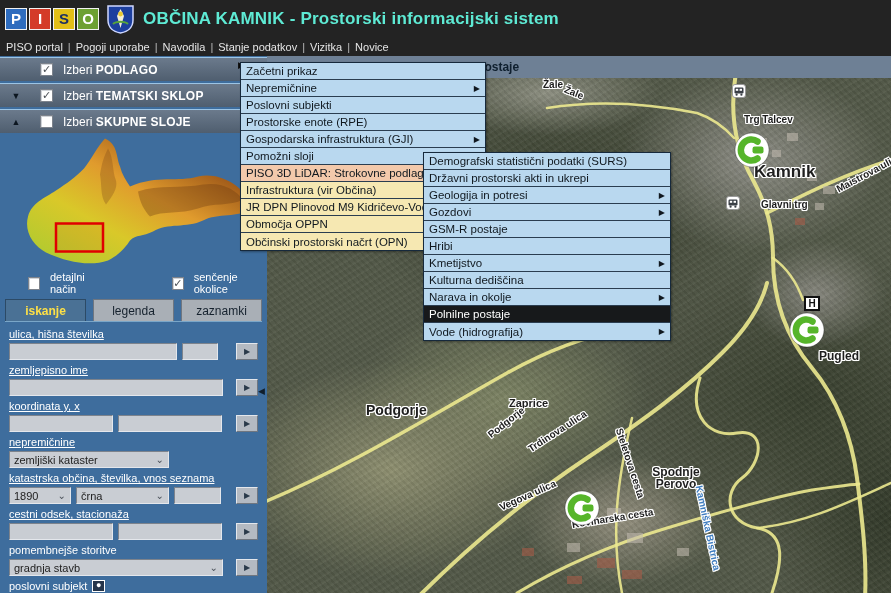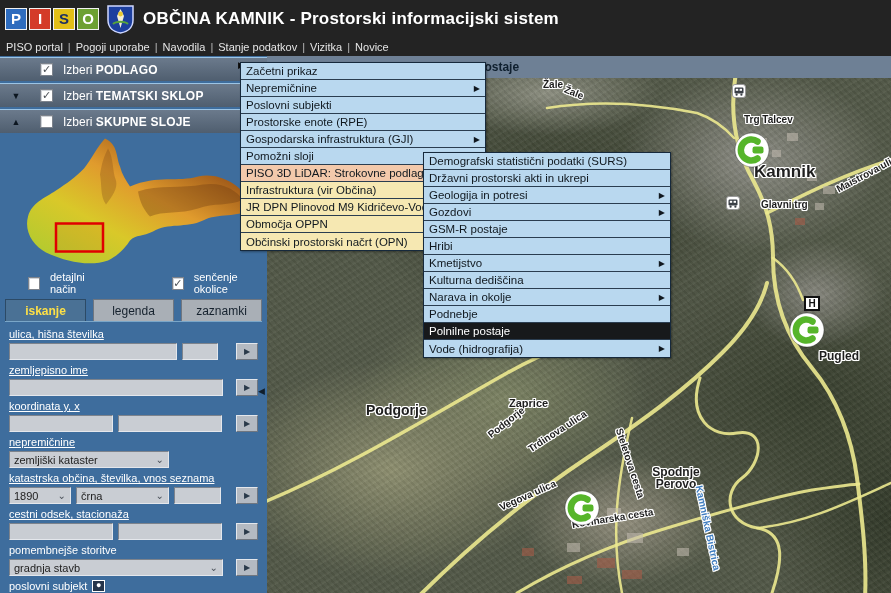--- a/index.html
+++ b/index.html
@@ -7,21 +7,21 @@
   body { font-family:"Liberation Sans", sans-serif; }
   .app { position:relative; width:891px; height:593px; overflow:hidden; background:#232323; }
 
   
   .hdr { position:absolute; left:0; top:0; width:891px; height:37px; background:#232323; display:flex; align-items:center; }
   .logo { display:flex; gap:2px; margin-left:5px; }
   .tile { width:22px; height:22px; border:1px solid #f2f2f2; display:flex; align-items:center; justify-content:center;
           font-weight:bold; font-size:15px; color:#fff; }
   .tile.t0{background:#2e6cbe;} .tile.t1{background:#d43b28;} .tile.t2{background:#e3bf17; color:#1d2f63;} .tile.t3{background:#6da032;}
   .crest { margin-left:8px; }
-  .title { color:#ffffff; font-size:17px; font-weight:bold; margin-left:9px; letter-spacing:0.2px; }
+  .title { color:#5eead4; font-size:17px; font-weight:bold; margin-left:9px; letter-spacing:0.2px; }
 
   .navbar { position:absolute; left:0; top:37px; width:891px; height:19px; background:#232323; color:#e5e5e5;
             font-size:11px; display:flex; align-items:center; padding-left:6px; gap:5px; }
   .navbar a { color:#e5e5e5; text-decoration:none; cursor:pointer; }
   .nsep { color:#bbb; }
 
   
   .sidebar { position:absolute; left:0; top:56px; width:267px; height:537px; background:#3e6d9d; padding-top:1px; }
   .secrow { height:24px; margin-bottom:2px; background:linear-gradient(#6b7a8c,#4f5e6f); border-top:1px solid #9cc4e4;
             display:flex; align-items:center; position:relative; cursor:pointer; }
@@ -429,23 +429,20 @@
         <span>Kmetijstvo</span>
         <span class="sub">▶</span>
       </div>
     <div class="mi">
         <span>Kulturna dediščina</span>
       </div>
     <div class="mi">
         <span>Narava in okolje</span>
         <span class="sub">▶</span>
       </div>
-    <div class="mi">
-        <span>Podnebje</span>
-      </div>
     <div class="mi selected">
         <span>Polnilne postaje</span>
       </div>
     <div class="mi">
         <span>Vode (hidrografija)</span>
         <span class="sub">▶</span>
       </div>
   </div>
 
 </div>

